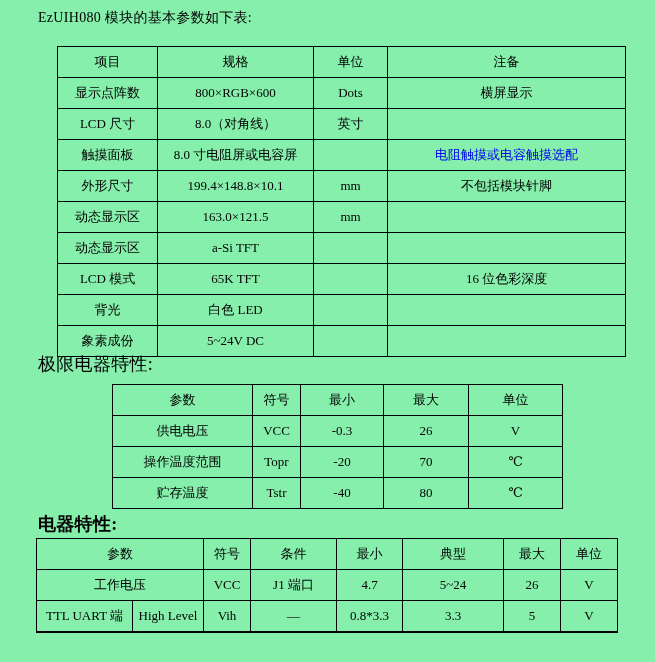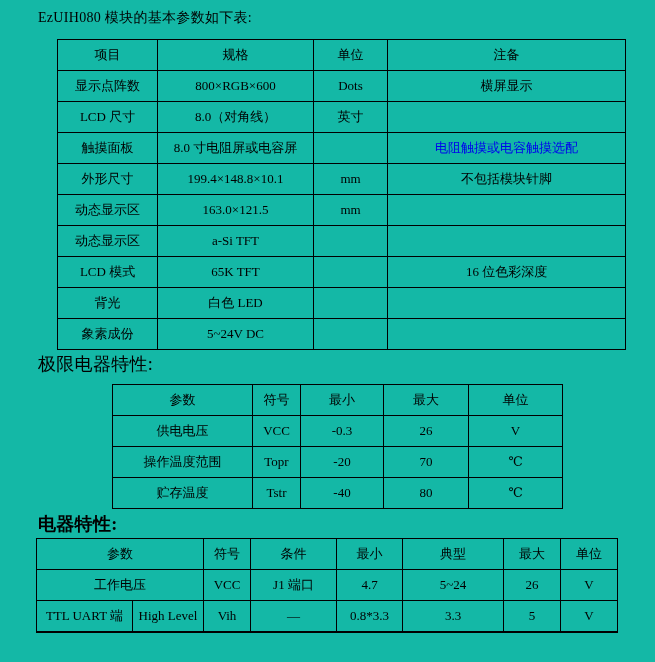--- a/index.html
+++ b/index.html
@@ -1,19 +1,19 @@
 <!DOCTYPE html>
 <html><head>
 <meta charset="utf-8">
 <style>
   html,body { margin:0; padding:0; background:#ffffff; }
   .page {
     position:relative;
     width:655px; height:662px;
-    background:#14b8a6;
+    background:#86efac;
     color:#000000;
     font-family:"Liberation Serif","DejaVu Serif",serif;
     overflow:hidden;
   }
   .doc-title {
     position:absolute; left:38px; top:9px;
     font-size:14px; letter-spacing:0.3px;
   }
   .section-label {
     position:absolute; left:38px;
@@ -30,21 +30,21 @@
   }
   td {
     border:1px solid #000000;
     text-align:center;
     vertical-align:middle;
     font-size:13px;
     padding:0 2px;
     overflow:hidden;
     white-space:nowrap;
   }
-  .t-basic { left:57px;  top:39px;  width:568px; }
+  .t-basic { left:57px;  top:46px;  width:568px; }
   .t-basic td { height:30px; }
   .t-limit { left:112px; top:384px; width:450px; }
   .t-limit td { height:30px; }
   .t-elec  { left:36px;  top:538px; width:581px; border-bottom:2px solid #000; }
   .t-elec td { height:30px; }
 
   .blue-note { color:#0000EE; font-weight:normal; }
 </style>
 </head>
 <body>

